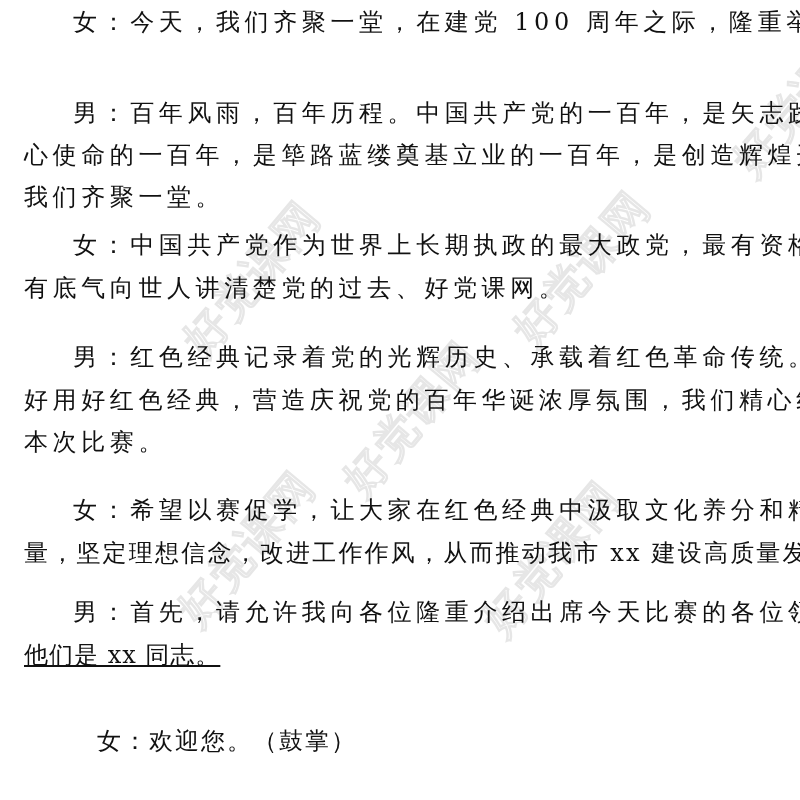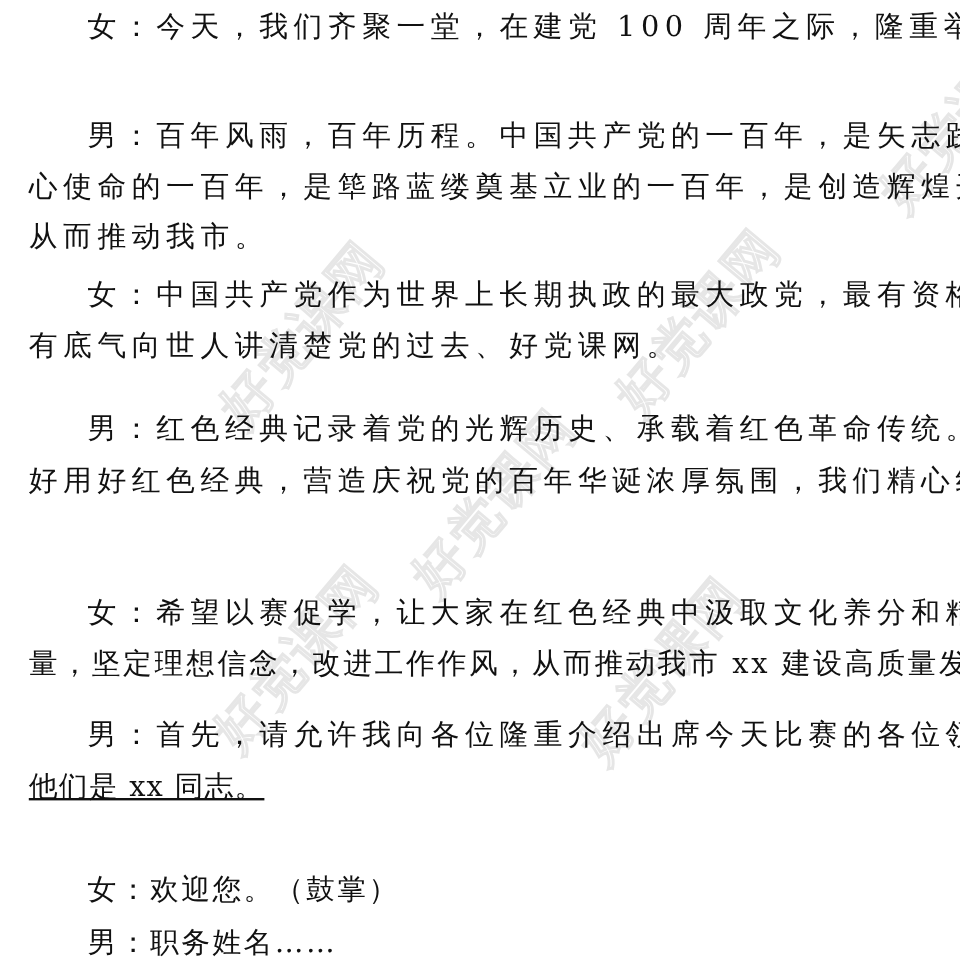--- a/index.html
+++ b/index.html
@@ -54,31 +54,31 @@
   <div class="watermark" style="left:500px; top:320px;">好党课网</div>
   <div class="watermark" style="left:330px; top:470px;">好党课网</div>
   <div class="watermark" style="left:165px; top:600px;">好党课网</div>
   <div class="watermark" style="left:470px; top:610px;">好党课网</div>
   <div class="watermark" style="left:720px; top:150px;">好党课网</div>
 
   <div class="line indent" style="top:7px;">女：今天，我们齐聚一堂，在建党 100 周年之际，隆重举行 xx</div>
 
   <div class="line indent" style="top:98px;">男：百年风雨，百年历程。中国共产党的一百年，是矢志践行初</div>
   <div class="line" style="top:140px;">心使命的一百年，是筚路蓝缕奠基立业的一百年，是创造辉煌开辟未</div>
-  <div class="line" style="top:182px;">从而推动我市。</div>
+  <div class="line" style="top:182px;">我们齐聚一堂。</div>
 
   <div class="line indent" style="top:230px;">女：中国共产党作为世界上长期执政的最大政党，最有资格也最</div>
   <div class="line" style="top:273px;">有底气向世人讲清楚党的过去、好党课网。</div>
 
   <div class="line indent" style="top:342px;">男：红色经典记录着党的光辉历史、承载着红色革命传统。为学</div>
   <div class="line" style="top:385px;">好用好红色经典，营造庆祝党的百年华诞浓厚氛围，我们精心组织了</div>
+  <div class="line" style="top:427px;">本次比赛。</div>
 
   <div class="line indent" style="top:495px;">女：希望以赛促学，让大家在红色经典中汲取文化养分和精神力</div>
   <div class="line" style="top:538px; letter-spacing:2.2px;">量，坚定理想信念，改进工作作风，从而推动我市 xx 建设高质量发展。</div>
 
   <div class="line indent" style="top:597px;">男：首先，请允许我向各位隆重介绍出席今天比赛的各位领导，</div>
   <div class="line" style="top:640px; letter-spacing:1px;text-decoration:underline;">他们是 xx 同志。</div>
 
-  <div class="line indent" style="top:726px; letter-spacing:2px;">女：欢迎您。（鼓掌）</div>
+  <div class="line indent" style="top:726px; letter-spacing:2px;margin-left:24px;">女：欢迎您。（鼓掌）</div>
 
-  <div class="line indent" style="top:770px; letter-spacing:2px;">男：职务姓名……</div>
 
 </div>
 
 </body></html>

